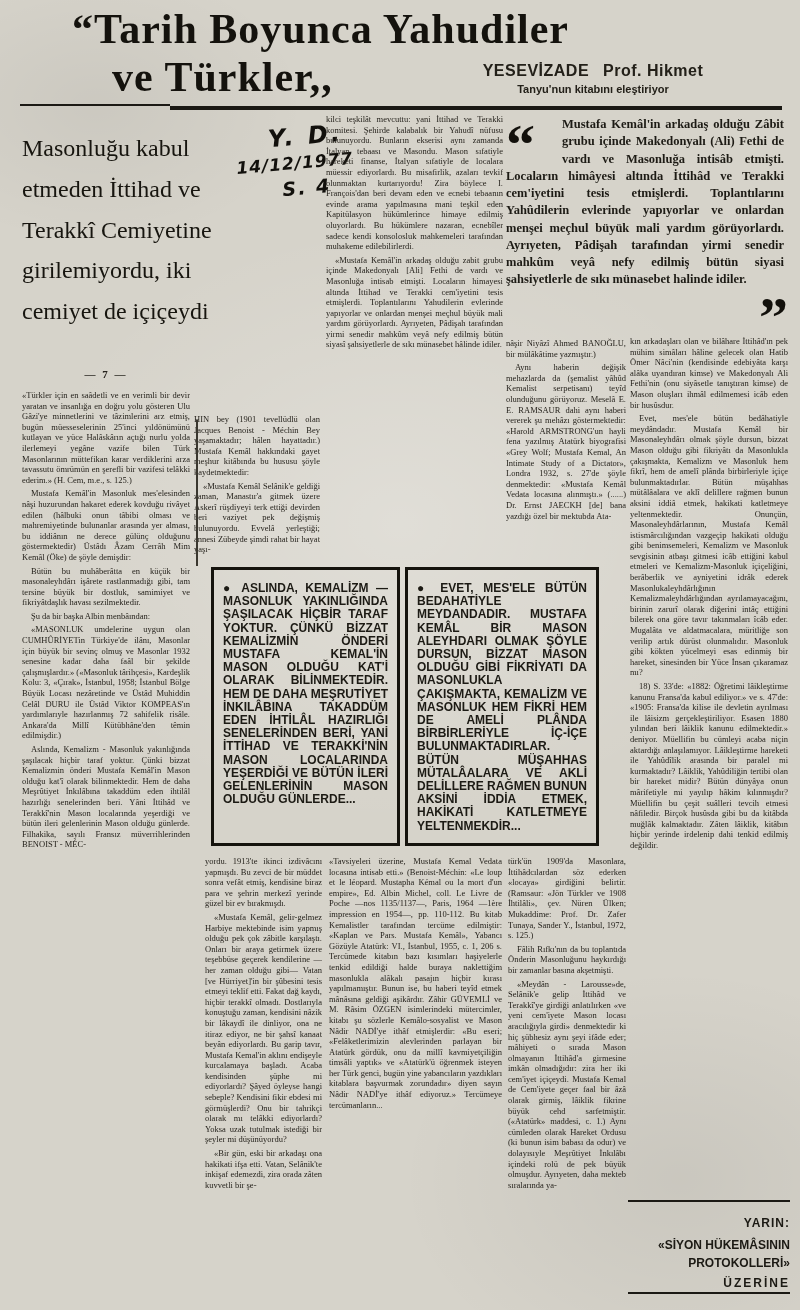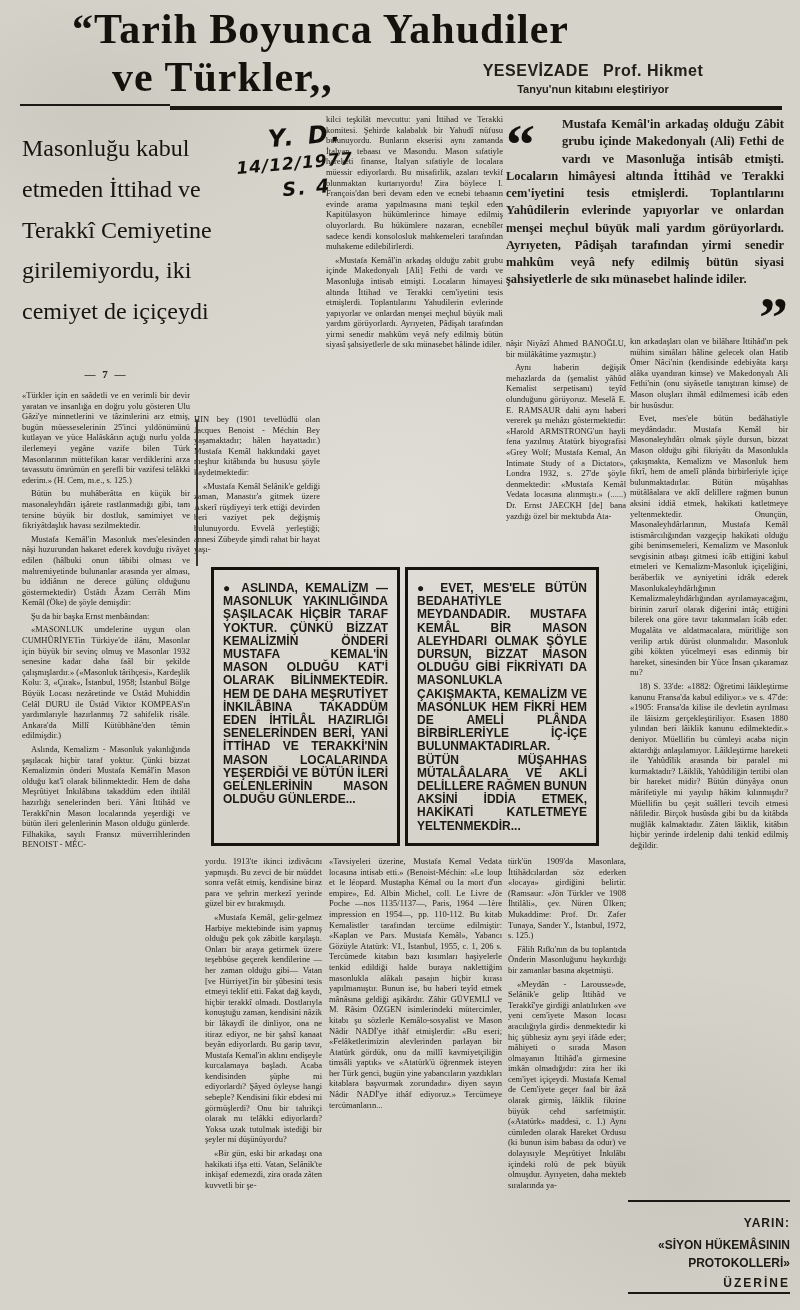--- a/index.html
+++ b/index.html
@@ -72,23 +72,23 @@
 
   <div class="abs handnote" style="left:236px;top:122px;width:140px;">
     <div class="h1">Y. D.</div>
     <div class="h2">14/12/1977</div>
     <div class="h3">S. 4</div>
   </div>
 
   <div class="abs secnum" style="left:22px;top:368px;">— 7 —</div>
   <div class="abs col" style="left:22px;top:390px;width:168px;height:904px;">
       <p>«Türkler için en saâdetli ve en verimli bir devir yaratan ve insanlığa en doğru yolu gösteren Ulu Gâzi'ye minnetlerini ve tâzimlerini arz etmiş, bugün müesseselerinin 25'inci yıldönümünü kutlayan ve yüce Halâskârın açtığı nurlu yolda ilerlemeyi yegâne vazife bilen Türk Masonlarının müttefikan karar verdiklerini arza tavassutu ömrümün en şerefli bir vazifesi telâkki ederim.» (H. Cem, m.e., s. 125.)</p>
+      <p>Mustafa Kemâl'in Masonluk mes'elesinden nâşi huzurundan hakaret ederek kovduğu rivâyet edilen (hâlbuki onun tâbibi olması ve mahremiyetinde bulunanlar arasında yer alması, bu iddiânın ne derece gülünç olduğunu göstermektedir) Üstâdı Âzam Cerrâh Mim Kemâl (Öke) de şöyle demişdir:</p>
       <p>Bütün bu muhâberâtta en küçük bir masonaleyhdârı işârete rastlanmadığı gibi, tam tersine büyük bir dostluk, samimiyet ve fikriyâtdaşlık havası sezilmektedir.</p>
-      <p>Mustafa Kemâl'in Masonluk mes'elesinden nâşi huzurundan hakaret ederek kovduğu rivâyet edilen (hâlbuki onun tâbibi olması ve mahremiyetinde bulunanlar arasında yer alması, bu iddiânın ne derece gülünç olduğunu göstermektedir) Üstâdı Âzam Cerrâh Mim Kemâl (Öke) de şöyle demişdir:</p>
-      <p>Şu da bir başka Ernst menbâından:</p>
+      <p>Şu da bir başka Albin menbâından:</p>
       <p>«MASONLUK umdelerine uygun olan CUMHÛRİYETin Türkiye'de ilânı, Masonlar için büyük bir sevinç olmuş ve Masonlar 1932 senesine kadar daha faâl bir şekilde çalışmışlardır.» («Masonluk târihçesi», Kardeşlik Kolu: 3, «Çırak», İstanbul, 1958; İstanbul Bölge Büyük Locası nezâretinde ve Üstâd Muhiddin Celâl DURU ile Üstâd Viktor KOMPEAS'ın yardımlarıyle hazırlanmış 72 sahifelik risâle. Ankara'da Millî Kütübhâne'den têmin edilmişdir.)</p>
       <p>Aslında, Kemalizm - Masonluk yakınlığında şaşılacak hiçbir taraf yoktur. Çünki bizzat Kemalizmin önderi Mustafa Kemâl'in Mason olduğu kat'î olarak bilinmektedir. Hem de daha Meşrûtiyet İnkılâbına takaddüm eden ihtilâl hazırlığı senelerinden beri. Yâni İttihâd ve Terakkî'nin Mason localarında yeşerdiği ve bütün ileri gelenlerinin Mason olduğu günlerde. Filhakika, sayılı Fransız müverrihlerinden BENOIST - MÉC-</p>
     </div>
 
   <div class="abs col" style="left:194px;top:414px;width:126px;height:152px;">
       <p>HIN bey (1901 tevellüdlü olan Jacques Benoist - Méchin Bey yaşamaktadır; hâlen hayattadır.) Mustafa Kemâl hakkındaki gayet meşhur kitâbında bu hususu şöyle kaydetmektedir:</p>
       <p>«Mustafa Kemâl Selânik'e geldiği zaman, Manastır'a gitmek üzere Askerî rüşdiyeyi terk ettiği devirden beri vaziyet pek değişmiş bulunuyordu. Evvelâ yerleştiği; annesi Zübeyde şimdi rahat bir hayat yaşı-</p>
     </div>
 
   <div class="abs col" style="left:326px;top:114px;width:177px;height:452px;">

